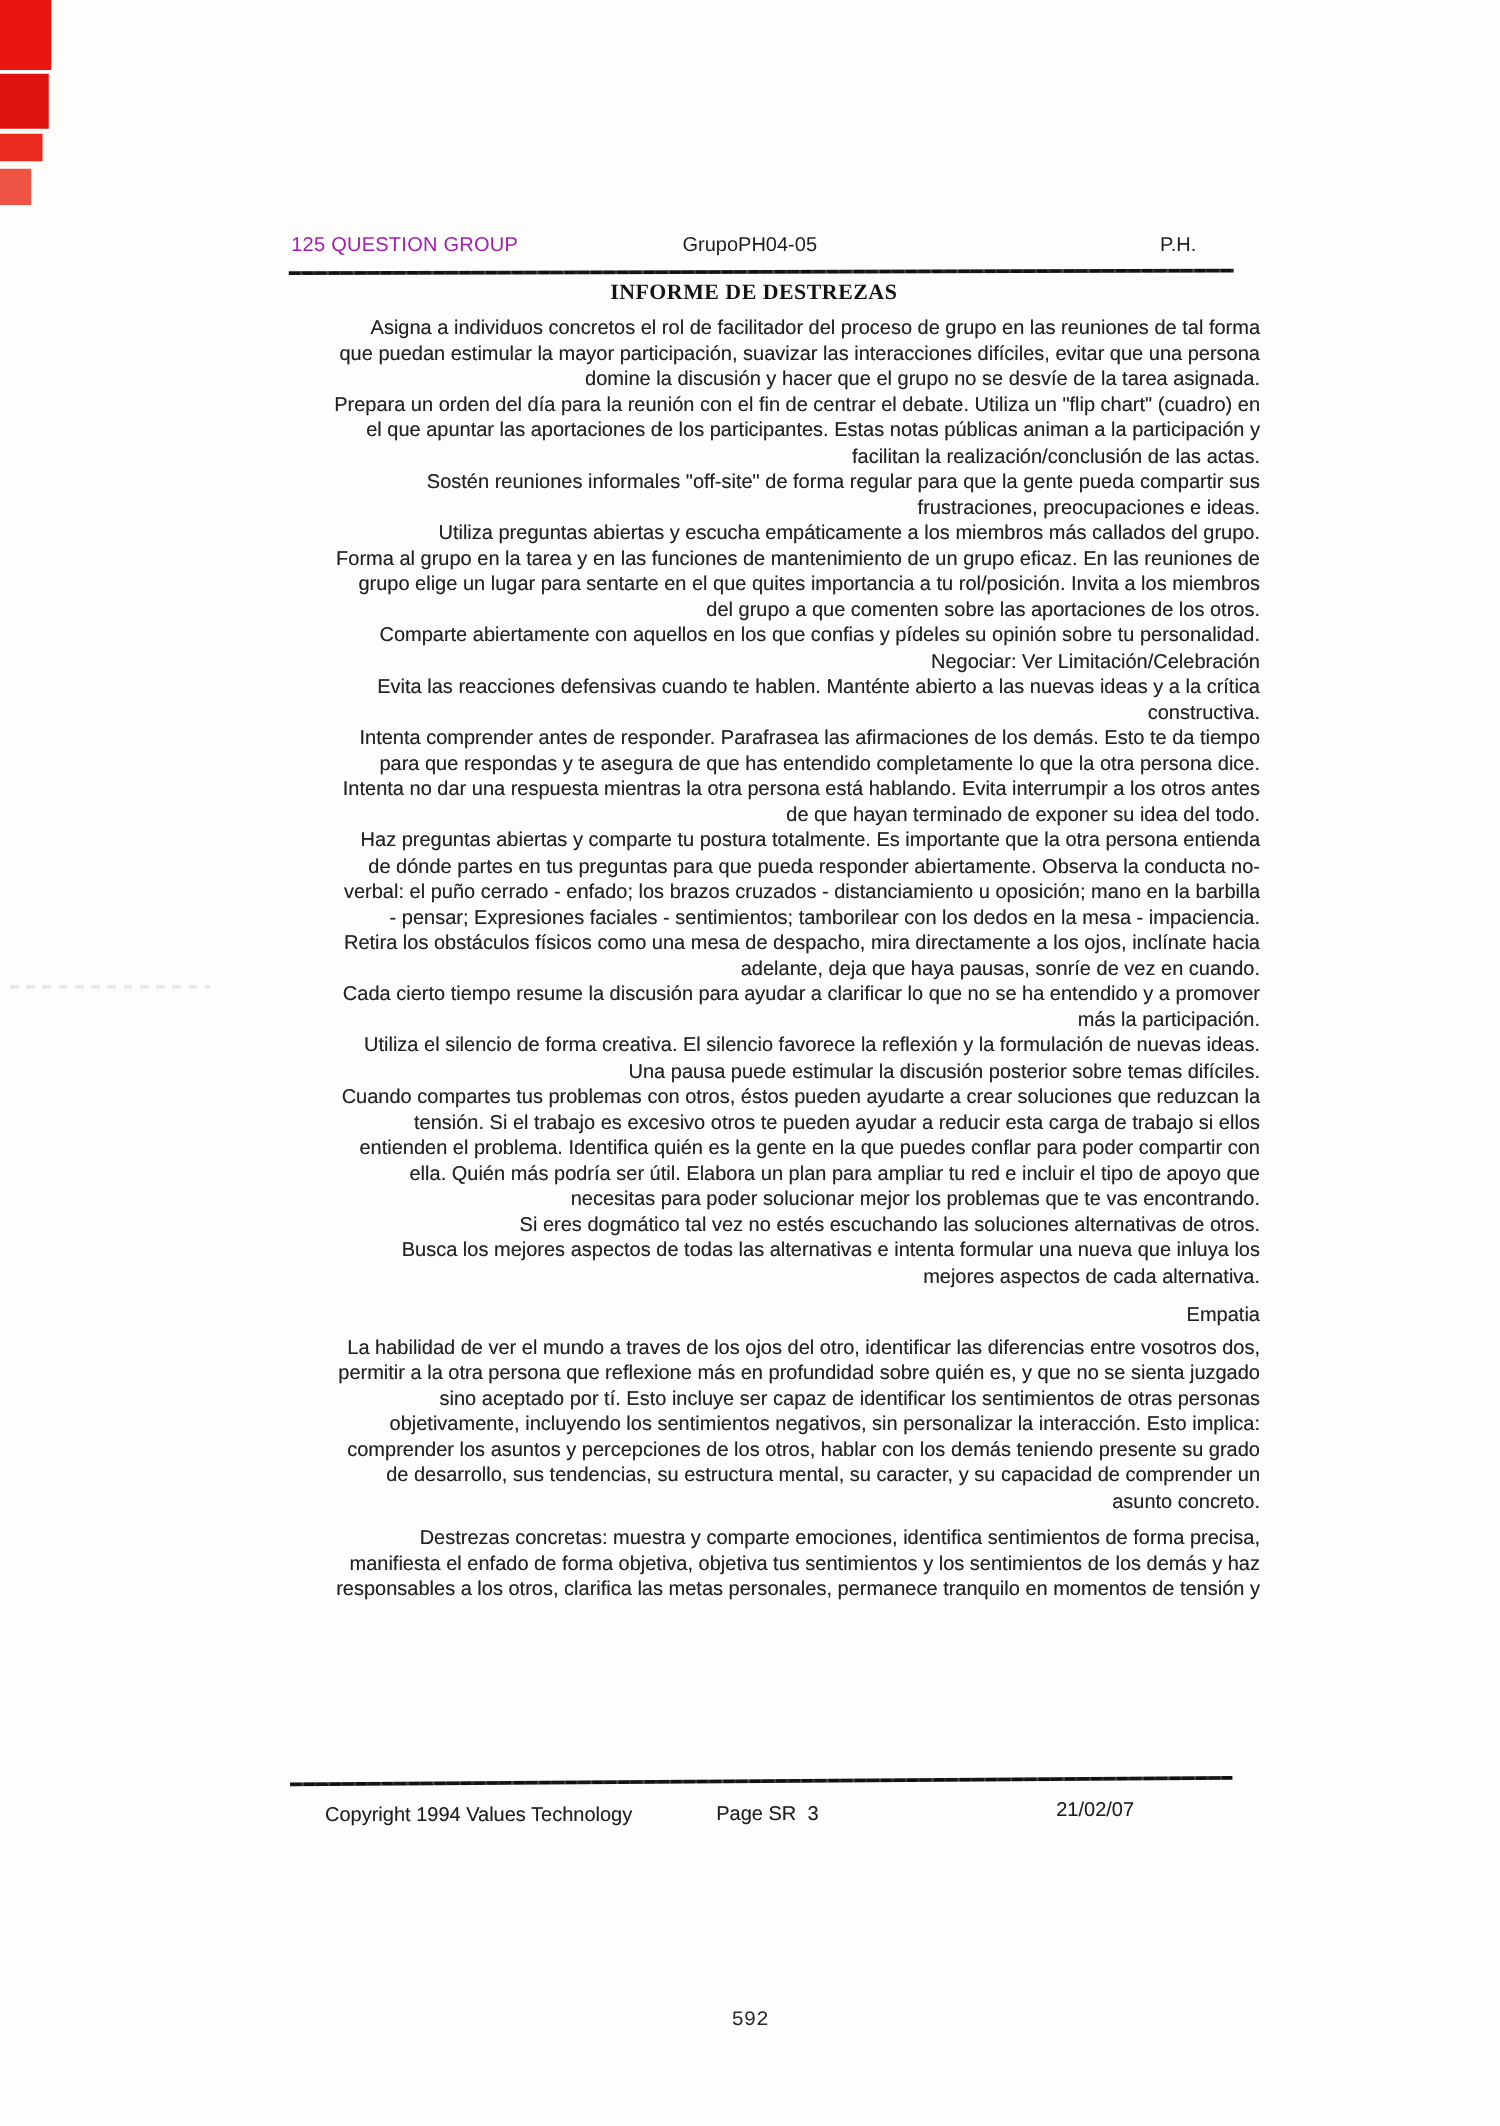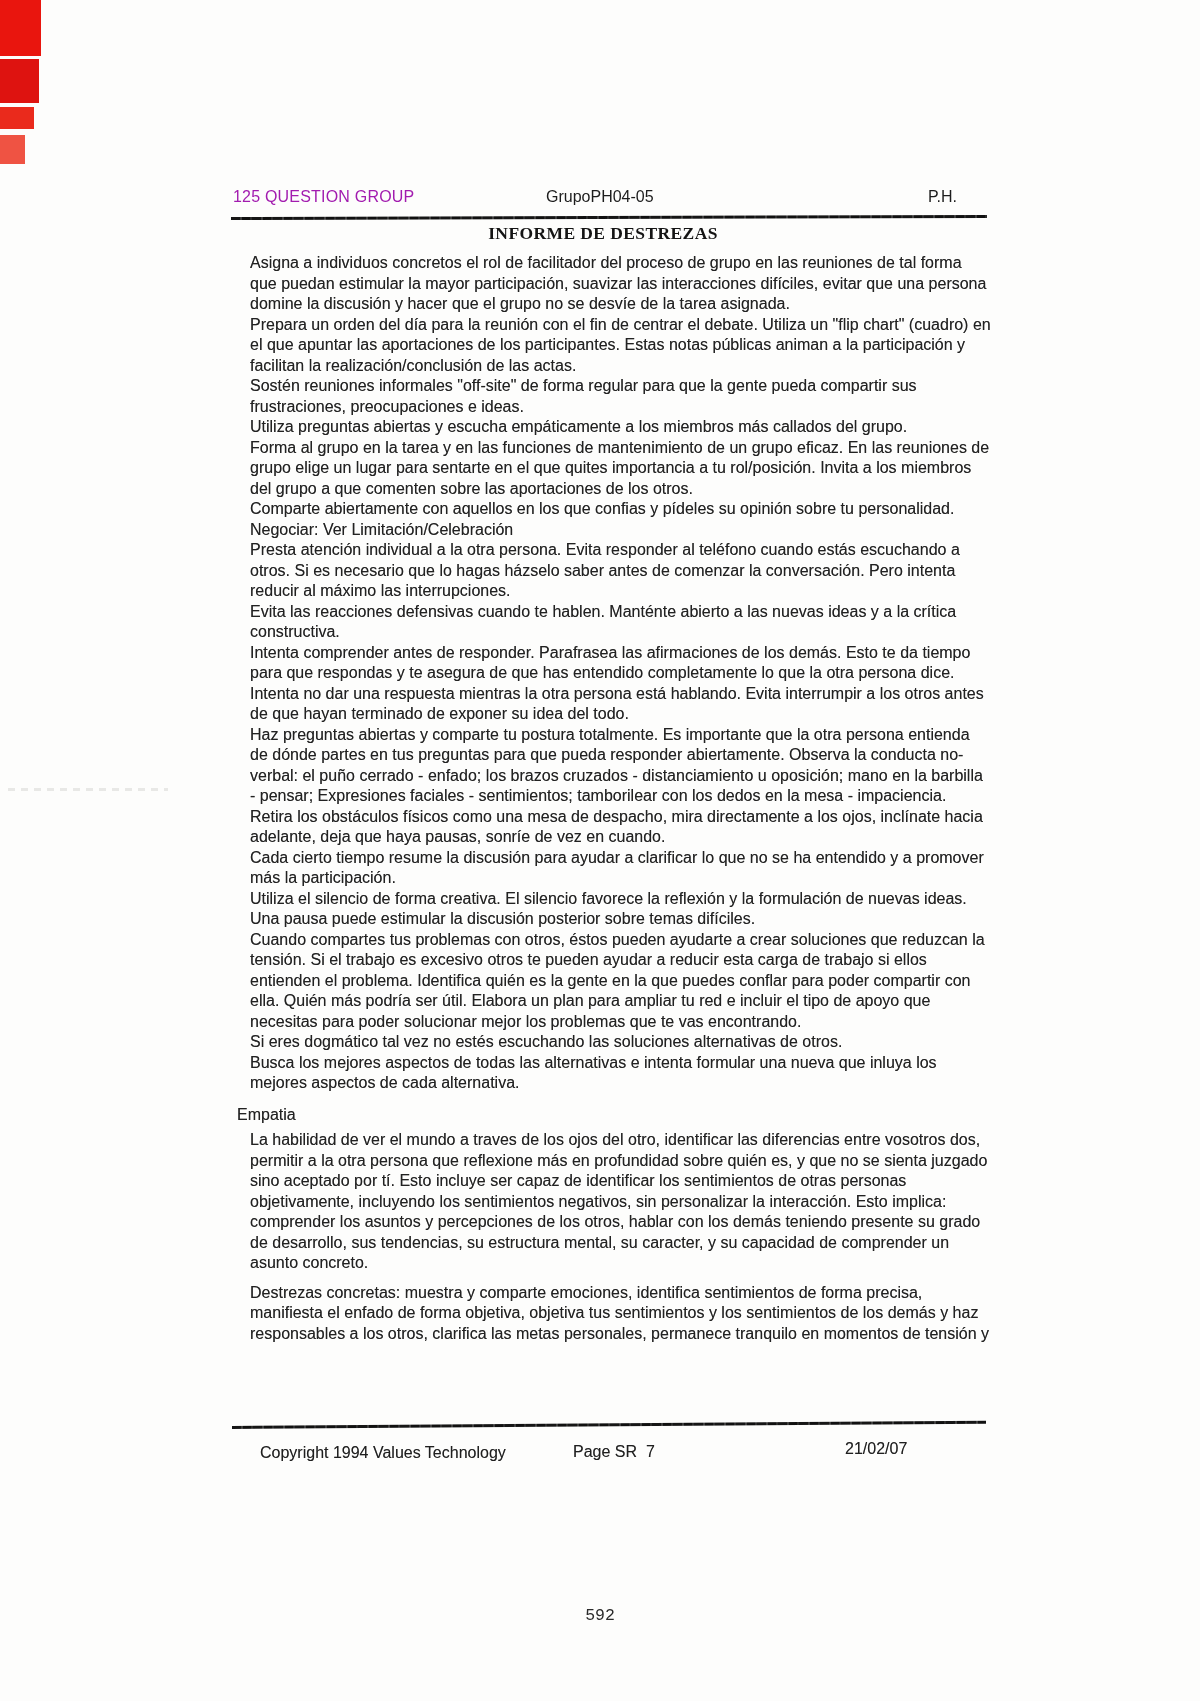--- a/index.html
+++ b/index.html
@@ -33,21 +33,21 @@
   }
   .hdr-rule{left:231px;top:217px;width:756px;transform:rotate(-0.15deg);}
   .ftr-rule{left:232px;top:1426px;width:754px;transform:rotate(-0.4deg);}
   .doc-title{
     position:absolute;left:218px;top:223px;width:770px;
     text-align:center;
     font-family:"Liberation Serif", serif;
     font-weight:bold;font-size:17.5px;letter-spacing:.4px;color:#141414;
   }
   
-  .body-col{position:absolute;left:250px;top:253px;width:741px;}
+  .body-col{position:absolute;left:267px;top:253px;width:741px;text-align:right;}
   .para{
     margin:0;font-size:16px;line-height:20.5px;color:#222;
     text-shadow:0 0 .4px rgba(20,20,20,.45);
   }
   .section-heading{
     margin:11px 0 5px -13px;
     font-size:16px;line-height:20.5px;color:#222;
     text-shadow:0 0 .4px rgba(20,20,20,.45);
   }
   .para-b{margin-top:0;}
@@ -78,39 +78,38 @@
 
   <div class="body-col">
     <div>
         <p class="para">Asigna a individuos concretos el rol de facilitador del proceso de grupo en las reuniones de tal forma que puedan estimular la mayor participación, suavizar las interacciones difíciles, evitar que una persona domine la discusión y hacer que el grupo no se desvíe de la tarea asignada.</p>
         <p class="para">Prepara un orden del día para la reunión con el fin de centrar el debate. Utiliza un "flip chart" (cuadro) en el que apuntar las aportaciones de los participantes. Estas notas públicas animan a la participación y facilitan la realización/conclusión de las actas.</p>
         <p class="para">Sostén reuniones informales "off-site" de forma regular para que la gente pueda compartir sus frustraciones, preocupaciones e ideas.</p>
         <p class="para">Utiliza preguntas abiertas y escucha empáticamente a los miembros más callados del grupo.</p>
         <p class="para">Forma al grupo en la tarea y en las funciones de mantenimiento de un grupo eficaz. En las reuniones de grupo elige un lugar para sentarte en el que quites importancia a tu rol/posición. Invita a los miembros del grupo a que comenten sobre las aportaciones de los otros.</p>
         <p class="para">Comparte abiertamente con aquellos en los que confias y pídeles su opinión sobre tu personalidad.</p>
         <p class="para">Negociar: Ver Limitación/Celebración</p>
-        <p class="para">Presta atención individual a la otra persona. Evita responder al teléfono cuando estás escuchando a otros. Si es necesario que lo hagas házselo saber antes de comenzar la conversación. Pero intenta reducir al máximo las interrupciones.</p>
         <p class="para">Evita las reacciones defensivas cuando te hablen. Manténte abierto a las nuevas ideas y a la crítica constructiva.</p>
         <p class="para">Intenta comprender antes de responder. Parafrasea las afirmaciones de los demás. Esto te da tiempo para que respondas y te asegura de que has entendido completamente lo que la otra persona dice.</p>
         <p class="para">Intenta no dar una respuesta mientras la otra persona está hablando. Evita interrumpir a los otros antes de que hayan terminado de exponer su idea del todo.</p>
         <p class="para">Haz preguntas abiertas y comparte tu postura totalmente. Es importante que la otra persona entienda de dónde partes en tus preguntas para que pueda responder abiertamente. Observa la conducta no-verbal: el puño cerrado - enfado; los brazos cruzados - distanciamiento u oposición; mano en la barbilla - pensar; Expresiones faciales - sentimientos; tamborilear con los dedos en la mesa - impaciencia.</p>
         <p class="para">Retira los obstáculos físicos como una mesa de despacho, mira directamente a los ojos, inclínate hacia adelante, deja que haya pausas, sonríe de vez en cuando.</p>
         <p class="para">Cada cierto tiempo resume la discusión para ayudar a clarificar lo que no se ha entendido y a promover más la participación.</p>
         <p class="para">Utiliza el silencio de forma creativa. El silencio favorece la reflexión y la formulación de nuevas ideas. Una pausa puede estimular la discusión posterior sobre temas difíciles.</p>
         <p class="para">Cuando compartes tus problemas con otros, éstos pueden ayudarte a crear soluciones que reduzcan la tensión. Si el trabajo es excesivo otros te pueden ayudar a reducir esta carga de trabajo si ellos entienden el problema. Identifica quién es la gente en la que puedes conflar para poder compartir con ella. Quién más podría ser útil. Elabora un plan para ampliar tu red e incluir el tipo de apoyo que necesitas para poder solucionar mejor los problemas que te vas encontrando.</p>
         <p class="para">Si eres dogmático tal vez no estés escuchando las soluciones alternativas de otros.</p>
         <p class="para">Busca los mejores aspectos de todas las alternativas e intenta formular una nueva que inluya los mejores aspectos de cada alternativa.</p>
       </div>
     <div class="section-heading">Empatia</div>
     <div>
         <p class="para para-b">La habilidad de ver el mundo a traves de los ojos del otro, identificar las diferencias entre vosotros dos, permitir a la otra persona que reflexione más en profundidad sobre quién es, y que no se sienta juzgado sino aceptado por tí. Esto incluye ser capaz de identificar los sentimientos de otras personas objetivamente, incluyendo los sentimientos negativos, sin personalizar la interacción. Esto implica: comprender los asuntos y percepciones de los otros, hablar con los demás teniendo presente su grado de desarrollo, sus tendencias, su estructura mental, su caracter, y su capacidad de comprender un asunto concreto.</p>
         <p class="para para-b">Destrezas concretas: muestra y comparte emociones, identifica sentimientos de forma precisa, manifiesta el enfado de forma objetiva, objetiva tus sentimientos y los sentimientos de los demás y haz responsables a los otros, clarifica las metas personales, permanece tranquilo en momentos de tensión y</p>
       </div>
   </div>
 
   <div class="rule ftr-rule"></div>
   <div class="ftr-copyright">Copyright 1994 Values Technology</div>
-  <div class="ftr-page">Page SR  7</div>
+  <div class="ftr-page">Page SR  3</div>
   <div class="ftr-date">21/02/07</div>
 
   <div class="page-number">592</div>
 
 </div>
 
 </body></html>

